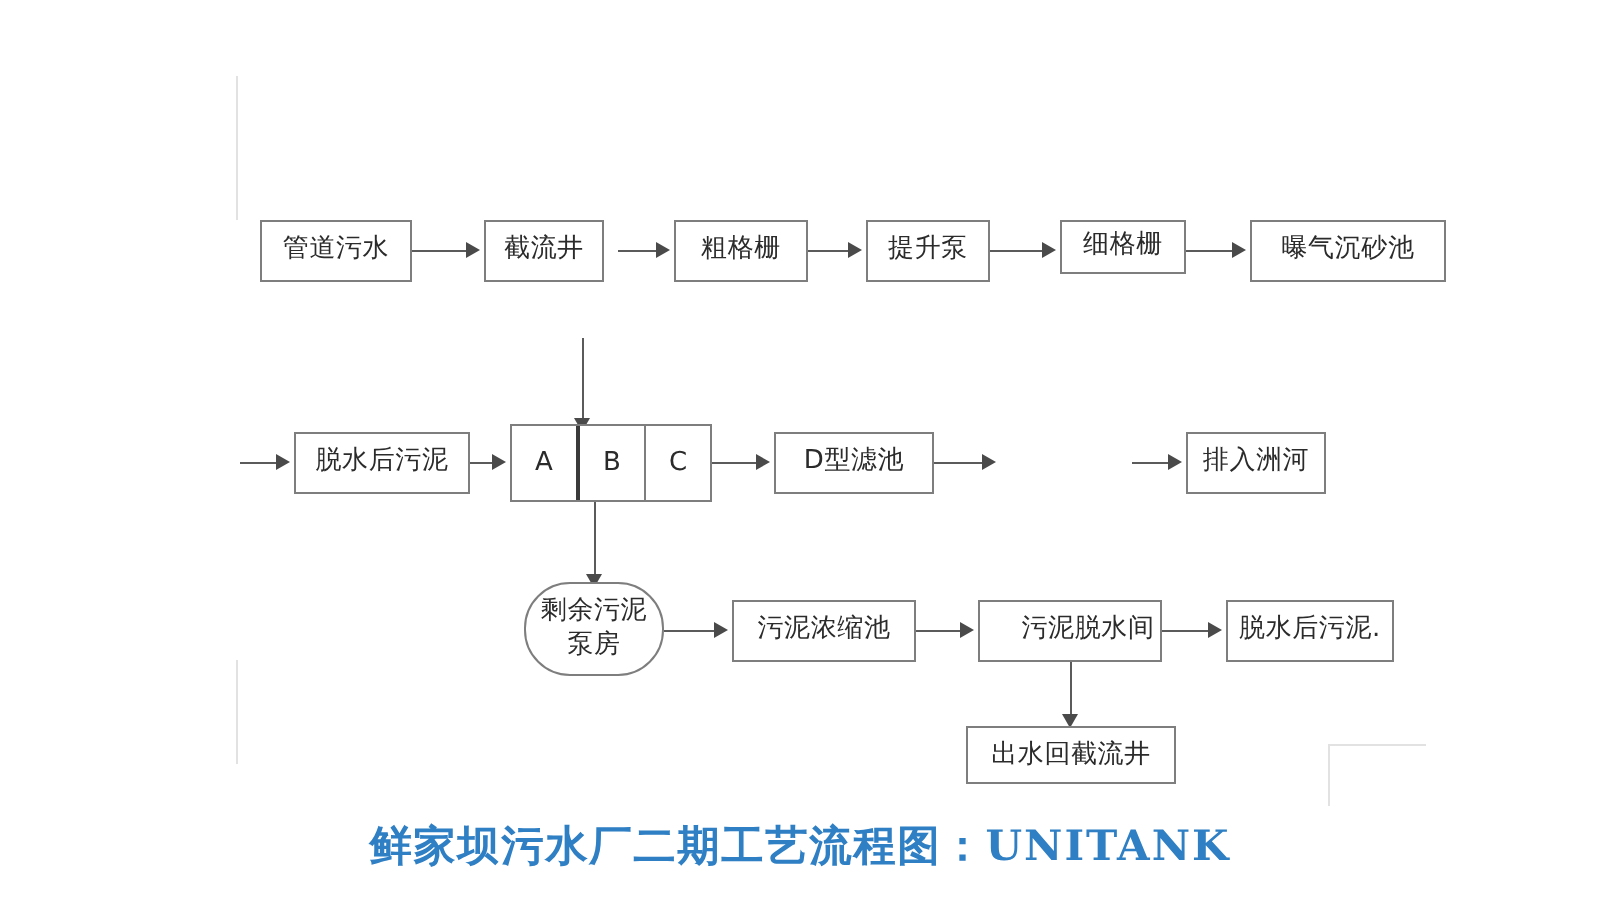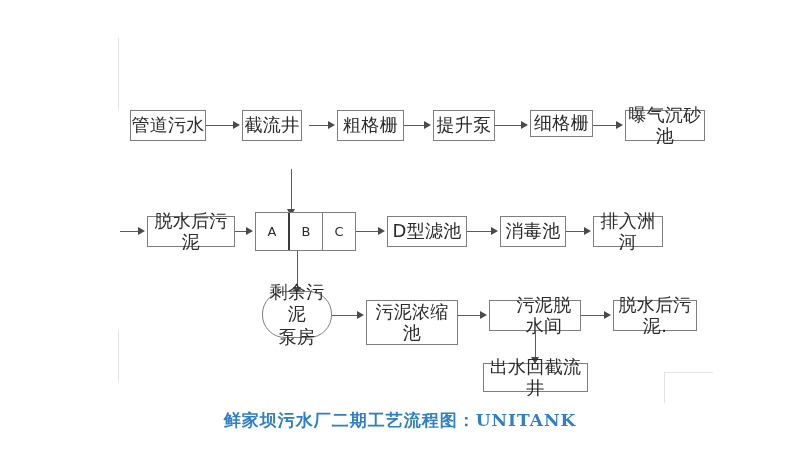--- a/index.html
+++ b/index.html
@@ -33,21 +33,21 @@
   .frame-bl { left: 118px; top: 330px; width: 0px;  height: 52px; border-left-width: 1px; }
   .frame-br { left: 664px; top: 372px; width: 48px; height: 30px; border-left-width: 1px; border-top-width: 1px; }
 
   
   .node {
     position: absolute;
     box-sizing: border-box;
     border: 1px solid #7e7e7e;
     background: #ffffff;
     color: #2b2b2b;
-    font-size: 18px;
+    font-size: 13px;
     line-height: 1.15;
     display: flex;
     align-items: center;
     justify-content: center;
     text-align: center;
     letter-spacing: 0.3px;
     white-space: pre-line;
     font-family: "DejaVu Sans", "Liberation Sans", sans-serif;
   }
   .node.two-line { line-height: 1.25; }
@@ -99,21 +99,21 @@
     border-top: 7px solid #4a4a4a;
   }
 
   
   .caption {
     position: absolute;
     left: 0;
     top: 409px;
     width: 800px;
     text-align: center;
-    font-size: 17px;
+    font-size: 21px;
     font-weight: 700;
     letter-spacing: 1px;
     font-family: "DejaVu Serif", "Liberation Serif", serif;
   }
 </style>
 </head>
 <body>
 
 <div id="canvas">
 
@@ -139,21 +139,21 @@
   <div class="node" style="left:433px; top:110px; width:62px; height:31px;">提升泵</div>
 
   <div class="conn-h" style="left:495px; top:125px; width:28px;"></div>
   <div class="arrow-r" style="left:521px; top:121px;"></div>
 
   <div class="node" style="left:530px; top:110px; width:63px; height:27px;">细格栅</div>
 
   <div class="conn-h" style="left:593px; top:125px; width:25px;"></div>
   <div class="arrow-r" style="left:616px; top:121px;"></div>
 
-  <div class="node" style="left:625px; top:110px; width:80px; height:31px;">曝气沉砂池</div>
+  <div class="node" style="left:625px; top:110px; width:98px; height:31px;">曝气沉砂池</div>
 
 
   <div class="conn-v" style="left:291px; top:169px; height:42px;"></div>
   <div class="arrow-d" style="left:287px; top:209px;"></div>
 
   <div class="conn-h" style="left:120px; top:231px; width:20px;"></div>
   <div class="arrow-r" style="left:138px; top:227px;"></div>
 
   <div class="node" style="left:147px; top:216px; width:88px; height:31px;">脱水后污泥</div>
 
@@ -167,37 +167,36 @@
   </div>
 
   <div class="conn-h" style="left:356px; top:231px; width:24px;"></div>
   <div class="arrow-r" style="left:378px; top:227px;"></div>
 
   <div class="node" style="left:387px; top:216px; width:80px; height:31px;">D型滤池</div>
 
   <div class="conn-h" style="left:467px; top:231px; width:26px;"></div>
   <div class="arrow-r" style="left:491px; top:227px;"></div>
 
-  <div class="node" style="left:500px; top:216px; width:66px; height:31px;">消毒池</div>
 
   <div class="conn-h" style="left:566px; top:231px; width:20px;"></div>
   <div class="arrow-r" style="left:584px; top:227px;"></div>
 
   <div class="node" style="left:593px; top:216px; width:70px; height:31px;">排入洲河</div>
 
   <div class="conn-v" style="left:297px; top:251px; height:38px;"></div>
   <div class="arrow-d" style="left:293px; top:287px;"></div>
 
   <div class="node two-line" style="left:262px; top:291px; width:70px; height:47px;border-radius:23px;">剩余污泥
 泵房</div>
 
   <div class="conn-h" style="left:332px; top:315px; width:27px;"></div>
   <div class="arrow-r" style="left:357px; top:311px;"></div>
 
-  <div class="node" style="left:366px; top:300px; width:92px; height:45px;">污泥浓缩池</div>
+  <div class="node" style="left:366px; top:300px; width:92px; height:31px;">污泥浓缩池</div>
 
   <div class="conn-h" style="left:458px; top:315px; width:24px;"></div>
   <div class="arrow-r" style="left:480px; top:311px;"></div>
 
   <div class="node" style="left:489px; top:300px; width:92px; height:31px;padding-left:18px;">污泥脱水间</div>
 
   <div class="conn-h" style="left:581px; top:315px; width:25px;"></div>
   <div class="arrow-r" style="left:604px; top:311px;"></div>
 
   <div class="node" style="left:613px; top:300px; width:84px; height:31px;">脱水后污泥.</div>

